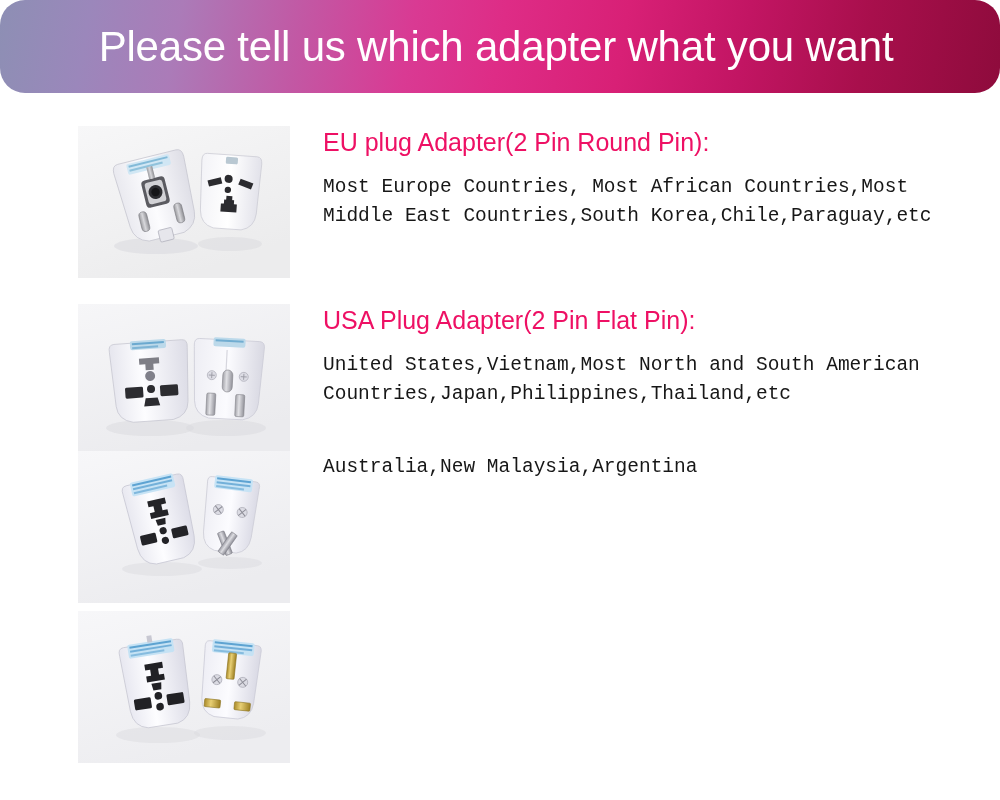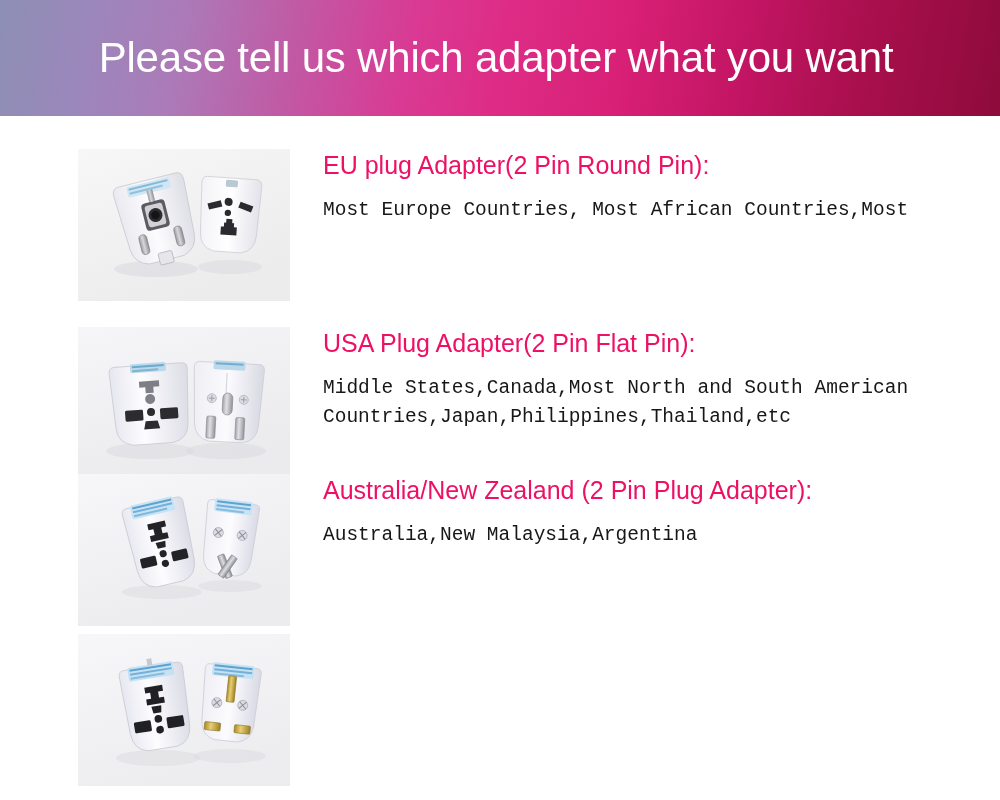--- a/index.html
+++ b/index.html
@@ -12,33 +12,34 @@
     height: 800px;
     overflow: hidden;
     font-family: "Liberation Sans", sans-serif;
     -webkit-font-smoothing: antialiased;
   }
 
   
   .banner {
     position: relative;
     width: 1000px;
-    height: 116px;
+    height: 93px;
     background: linear-gradient(100deg,
         #8d8fb4 0%,
         #9b87bb 9%,
         #ab7bb8 18%,
         #c258a4 30%,
         #d93a93 41%,
         #de2c86 50%,
         #d82076 62%,
         #c21563 74%,
         #a80f4c 86%,
         #8e0b3c 100%);
     overflow: hidden;
+    border-radius: 25px;
   }
   .banner-title {
     position: absolute;
     left: 0;
     right: 0;
     top: 50%;
     transform: translateY(-50%);
     text-align: center;
     color: #ffffff;
     font-size: 42px;
@@ -174,20 +175,21 @@
           <circle cx="-2" cy="2" r="3.2" fill="#2b2b2f"></circle>
           <path d="M-5,12 L5,12 L5,16 L8,16 L8,24 L-8,24 L-8,16 L-5,16 Z" fill="#2b2b2f"></path>
           <path d="M-3,8 L3,8 L3,13 L-3,13 Z" fill="#2b2b2f"></path>
         </g>
       </svg>
     </div>
     <div class="textcol">
       <h2 class="adapter-title">EU plug Adapter(2 Pin Round Pin):</h2>
       <p class="adapter-desc">
         <span class="ln">Most Europe Countries, Most African Countries,Most</span>
+        <span class="ln">Middle East Countries,South Korea,Chile,Paraguay,etc</span>
       </p>
     </div>
   </div>
 
   <div class="row row-2">
     <div class="photo">
       <svg viewBox="0 0 212 152" xmlns="http://www.w3.org/2000/svg">
         <defs>
           <linearGradient id="usBg" x1="0" y1="0" x2="0.4" y2="1">
             <stop offset="0" stop-color="#f6f6f8"></stop>
@@ -242,21 +244,21 @@
           <rect x="-5" y="-2" width="10" height="22" rx="5" fill="url(#usPin)" stroke="#82828a" stroke-width="0.6"></rect>
 
           <rect x="-20" y="22" width="9" height="22" rx="1.5" fill="url(#usPin)" stroke="#82828a" stroke-width="0.6"></rect>
           <rect x="9" y="22" width="9" height="22" rx="1.5" fill="url(#usPin)" stroke="#82828a" stroke-width="0.6"></rect>
         </g>
       </svg>
     </div>
     <div class="textcol">
       <h2 class="adapter-title">USA Plug Adapter(2 Pin Flat Pin):</h2>
       <p class="adapter-desc">
-        <span class="ln">Middle States,Canada,Most North and South American</span>
+        <span class="ln">United States,Vietnam,Most North and South American</span>
         <span class="ln">Countries,Japan,Philippines,Thailand,etc</span>
       </p>
     </div>
   </div>
 
   <div class="row row-3">
     <div class="photo">
       <svg viewBox="0 0 212 152" xmlns="http://www.w3.org/2000/svg">
         <defs>
           <linearGradient id="auBg" x1="0" y1="0" x2="0.4" y2="1">
@@ -314,21 +316,20 @@
           <g transform="translate(-7,20) rotate(-28)">
             <rect x="-3.5" y="0" width="7" height="24" rx="1" fill="url(#auPin)" stroke="#7f7f88" stroke-width="0.6"></rect>
           </g>
           <g transform="translate(7,20) rotate(28)">
             <rect x="-3.5" y="0" width="7" height="24" rx="1" fill="url(#auPin)" stroke="#7f7f88" stroke-width="0.6"></rect>
           </g>
         </g>
       </svg>
     </div>
     <div class="textcol">
-      <h2 class="adapter-title">Australia/New Zealand (2 Pin Plug Adapter):</h2>
       <p class="adapter-desc">
         <span class="ln">Australia,New Malaysia,Argentina</span>
       </p>
     </div>
   </div>
 
   <div class="row row-4">
     <div class="photo">
       <svg viewBox="0 0 212 152" xmlns="http://www.w3.org/2000/svg">
         <defs>

